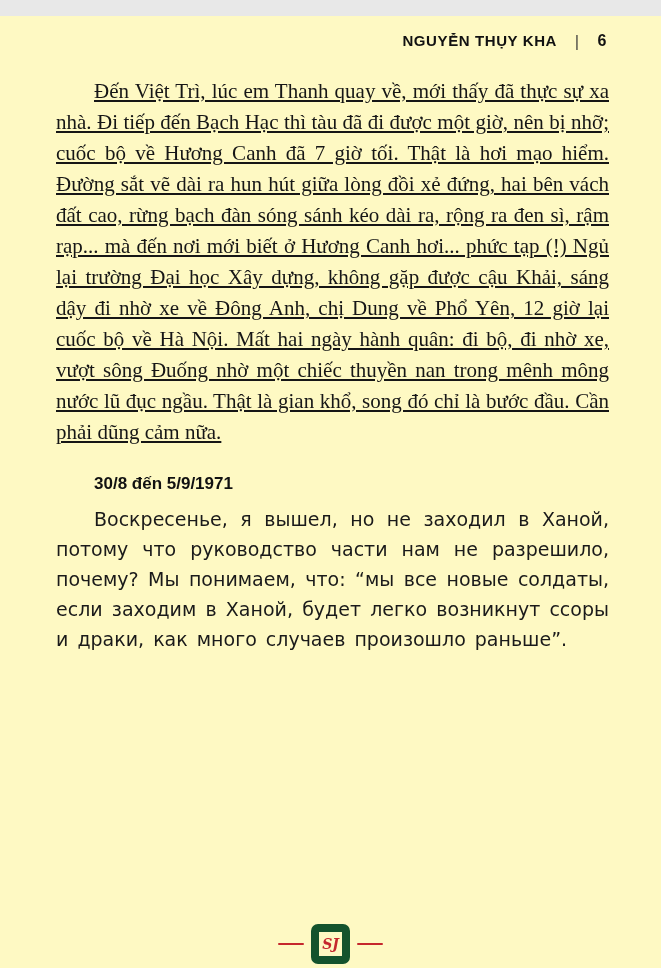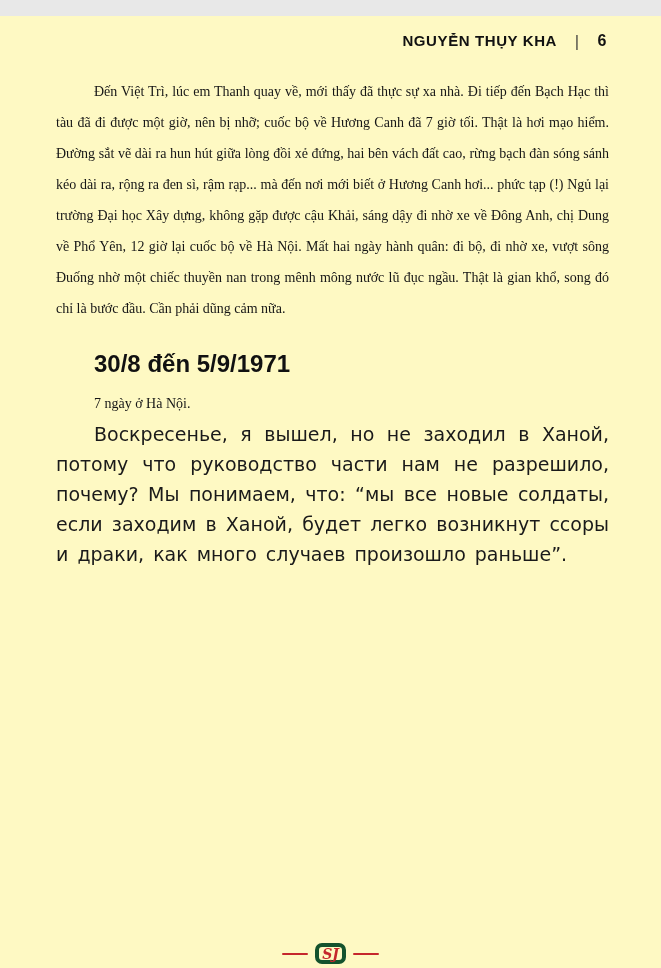--- a/index.html
+++ b/index.html
@@ -37,32 +37,33 @@
     transform: scaleY(1.1);
   }
   .running-head .page-num {
     font-size: 16px;
   }
   .content {
     margin-top: 26px;
   }
   .body-para {
     margin: 0;
-    font-size: 14px;
+    font-size: 21px;
     line-height: 31px;
     text-align: justify;
     text-indent: 38px;
     color: #161616;
+    text-decoration: underline;
   }
   .date-heading {
     margin: 26px 0 10px 0;
     padding-left: 38px;
     font-family: "Liberation Sans", sans-serif;
     font-weight: 700;
-    font-size: 24px;
+    font-size: 17px;
     color: #111111;
   }
   .single-line {
     margin-top: 2px;
   }
   .para-gap {
     margin-top: 0;
   }
   .russian-para {
     margin: 0;
@@ -85,23 +86,23 @@
     gap: 7px;
   }
   .ornament .rule {
     width: 26px;
     height: 2px;
     background: #c5272d;
     border-radius: 1px;
   }
   .ornament .emblem {
     min-width: 26px;
-    height: 21px;
+    height: 40px;
     box-sizing: border-box;
-    border: 4px solid #14532d;
+    border: 8px solid #14532d;
     border-radius: 7px;
     display: flex;
     align-items: center;
     justify-content: center;
     color: #c5272d;
     font-family: "DejaVu Serif", serif;
     font-style: italic;
     font-weight: 700;
     font-size: 14px;
     line-height: 1;
@@ -118,21 +119,20 @@
     <span class="divider">|</span>
     <span class="page-num">6</span>
   </div>
 
   <div class="content">
 
     <p class="body-para">Đến Việt Trì, lúc em Thanh quay về, mới thấy đã thực sự xa nhà. Đi tiếp đến Bạch Hạc thì tàu đã đi được một giờ, nên bị nhỡ; cuốc bộ về Hương Canh đã 7 giờ tối. Thật là hơi mạo hiểm. Đường sắt vẽ dài ra hun hút giữa lòng đồi xẻ đứng, hai bên vách đất cao, rừng bạch đàn sóng sánh kéo dài ra, rộng ra đen sì, rậm rạp... mà đến nơi mới biết ở Hương Canh hơi... phức tạp (!) Ngủ lại trường Đại học Xây dựng, không gặp được cậu Khải, sáng dậy đi nhờ xe về Đông Anh, chị Dung về Phổ Yên, 12 giờ lại cuốc bộ về Hà Nội. Mất hai ngày hành quân: đi bộ, đi nhờ xe, vượt sông Đuống nhờ một chiếc thuyền nan trong mênh mông nước lũ đục ngầu. Thật là gian khổ, song đó chỉ là bước đầu. Cần phải dũng cảm nữa.</p>
 
     <h3 class="date-heading">30/8 đến 5/9/1971</h3>
 
-    <p class="body-para single-line">7 ngày ở Hà Nội.</p>
 
 
 
     <p class="russian-para">Воскресенье, я вышел, но не заходил в Ханой, потому что руководство части нам не разрешило, почему? Мы понимаем, что: “мы все новые солдаты, если заходим в Ханой, будет легко возникнут ссоры и драки, как много случаев произошло раньше”.</p>
 
   </div>
 
   <div class="ornament">
     <span class="rule"></span>
     <span class="emblem">SJ</span>

